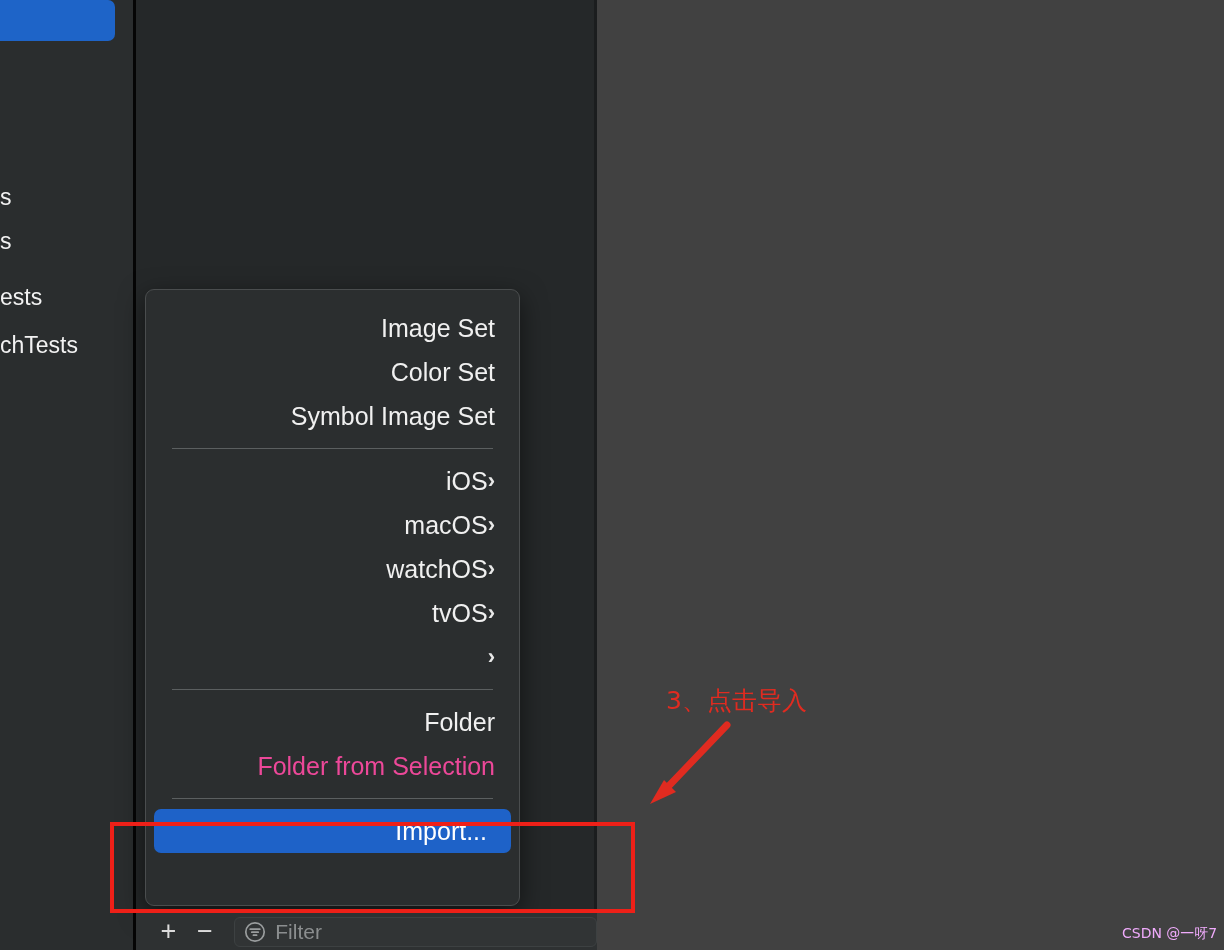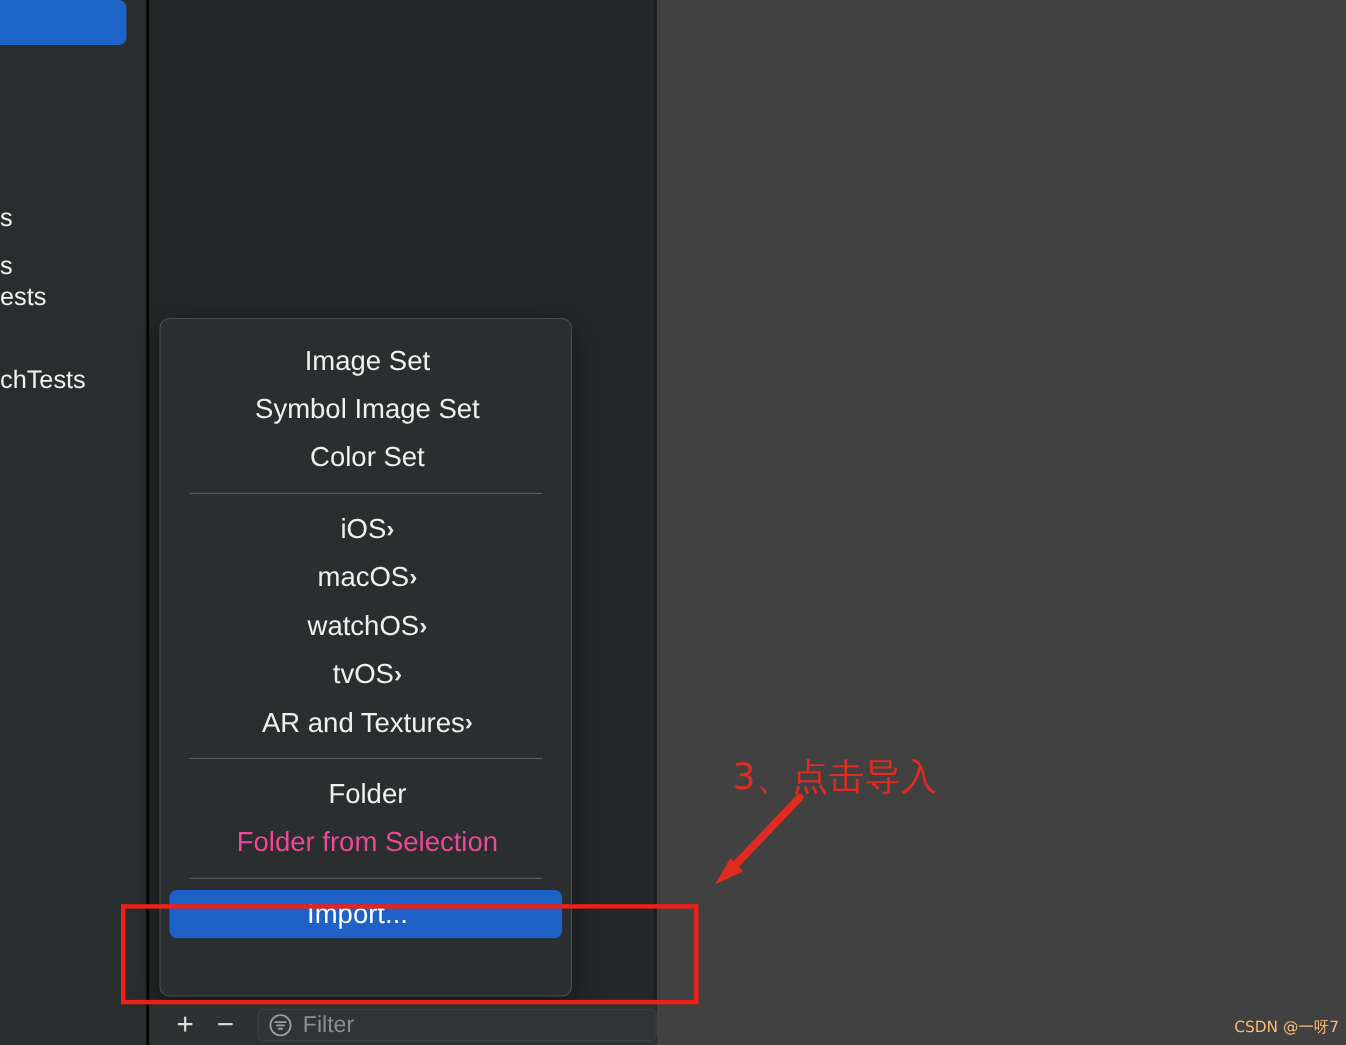--- a/index.html
+++ b/index.html
@@ -46,21 +46,21 @@
     background:#2b2e2f;
     border:1px solid #4a4d4e;
     border-radius:9px;
     box-shadow:0 8px 26px rgba(0,0,0,.55);
     padding:16px 0 12px 0;
   }
   .menu-item {
     position:relative; height:44px; line-height:44px;
     padding:0 24px 0 27px;
     color:#f0f0f0; font-size:25px;
-    display:flex; align-items:center; justify-content:center;
+    display:flex; align-items:center; justify-content:flex-end;
     white-space:nowrap;
   }
   .menu-item.disabled { color:#ec4899; }
   .menu-item .chev { font-size:22px; color:#e8e8e8; font-weight:bold; }
   .menu-sep {
     height:1px; background:#5b5f60; margin:10px 26px 10px 26px;
   }
   .menu-item.highlight {
     background:#1e62c8; margin:0 8px; border-radius:7px;
     padding-left:9px; color:#ffffff;
@@ -80,63 +80,63 @@
   .filter-field {
     margin-left:11px; width:376px; height:30px;
     background:#313435; border:1px solid #3d4142; border-radius:6px;
     display:flex; align-items:center; padding-left:9px; gap:9px;
   }
   .filter-label { color:#8b8e8f; font-size:21px; }
 
   
   .anno-text {
     position:absolute; left:666px; top:684px;
-    color:#e02b20; font-size:33px; white-space:nowrap;
+    color:#e02b20; font-size:25px; white-space:nowrap;
     font-family:"DejaVu Sans", sans-serif;
   }
   .anno-box {
     position:absolute; left:110px; top:822px; width:525px; height:91px;
     border:4px solid #ee2018; background:transparent;
   }
   .anno-arrow { position:absolute; left:630px; top:700px; }
 
   
   .watermark {
     position:absolute; left:1122px; top:925px;
-    color:#fdba74; font-size:14px; white-space:nowrap;
+    color:#f0abfc; font-size:14px; white-space:nowrap;
     font-family:"DejaVu Sans", sans-serif;
   }
 </style>
 </head>
 <body>
 
 <div id="root">
 
   <div class="nav-col">
     <div class="nav-selected"></div>
     <div class="nav-item" style="top:184px">s</div>
     <div class="nav-item" style="top:228px">s</div>
-    <div class="nav-item" style="top:256px">ests</div>
+    <div class="nav-item" style="top:284px">ests</div>
     <div class="nav-item" style="top:332px">chTests</div>
   </div>
   <div class="nav-divider"></div>
 
   <div class="mid-panel"></div>
   <div class="mid-panel-edge"></div>
 
   <div class="menu">
 
     <div class="menu-item">
       <span>Image Set</span>
     </div>
     <div class="menu-item">
-      <span>Symbol Image Set</span>
+      <span>Color Set</span>
     </div>
     <div class="menu-item">
-      <span>Color Set</span>
+      <span>Symbol Image Set</span>
     </div>
 
     <div class="menu-sep"></div>
 
     <div class="menu-item">
       <span>iOS</span>
       <span class="chev">›</span>
     </div>
     <div class="menu-item">
       <span>macOS</span>
@@ -144,21 +144,20 @@
     </div>
     <div class="menu-item">
       <span>watchOS</span>
       <span class="chev">›</span>
     </div>
     <div class="menu-item">
       <span>tvOS</span>
       <span class="chev">›</span>
     </div>
     <div class="menu-item">
-      <span>AR and Textures</span>
       <span class="chev">›</span>
     </div>
 
     <div class="menu-sep"></div>
 
     <div class="menu-item">
       <span>Folder</span>
     </div>
     <div class="menu-item disabled">
       <span>Folder from Selection</span>

